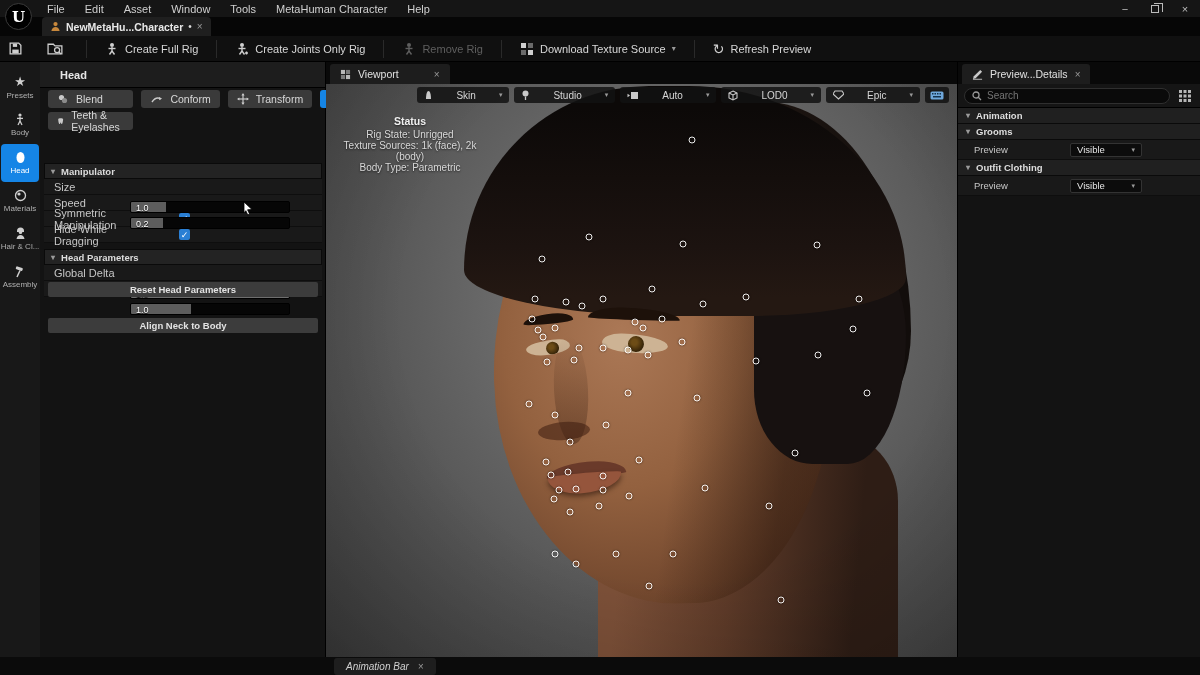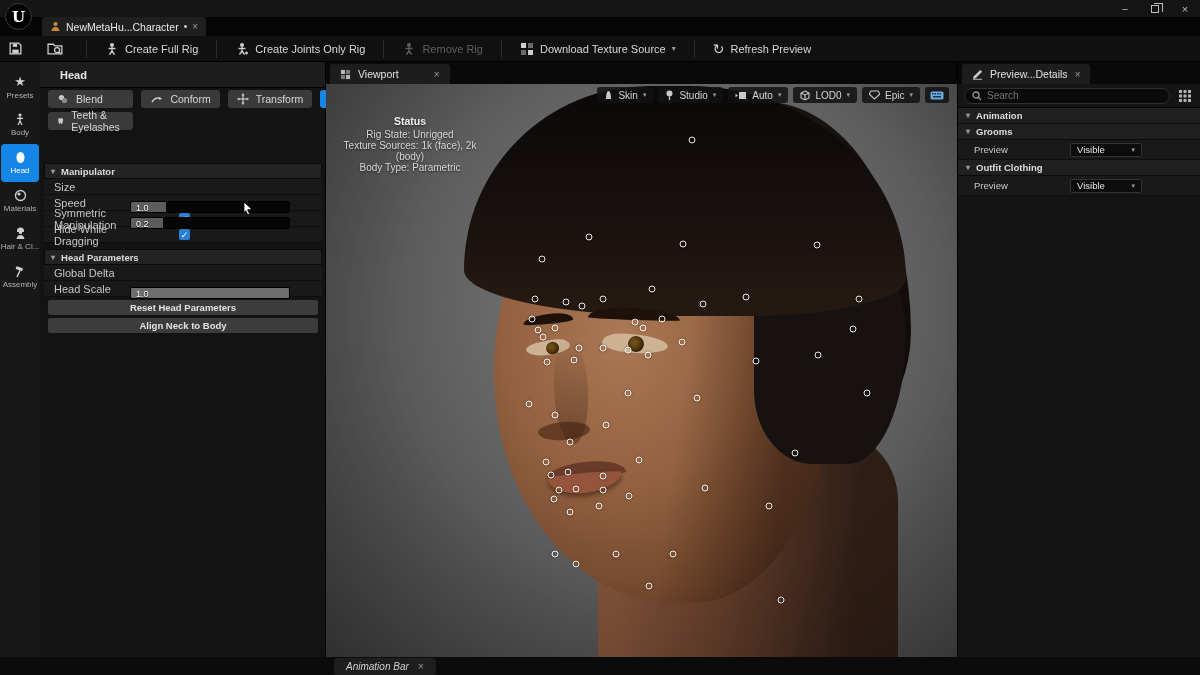--- a/index.html
+++ b/index.html
@@ -13,21 +13,21 @@
   .menu { display:flex; margin-left:38px; gap:2px; }
   .menu-item { font-size:11px; color:#d0d0d0; padding:1px 9px; cursor:default; }
   .win-controls { position:absolute; right:0; top:0; height:17px; display:flex; }
   .win-btn { width:30px; height:17px; display:flex; align-items:center; justify-content:center; font-size:11px; color:#bbb; }
   .restore-glyph { width:8px; height:8px; border:1px solid #bbb; position:relative; }
   .restore-glyph:before { content:""; position:absolute; left:2px; top:-3px; width:8px; height:8px; border:1px solid #bbb; border-left:none; border-bottom:none; }
 
   
   .tabrow { position:absolute; left:0; top:17px; width:1200px; height:19px; background:#060606; }
   .asset-tab { position:absolute; left:42px; top:0; height:19px; background:#1f1f1f; border-radius:4px 4px 0 0; display:flex; align-items:center; padding:0 8px; gap:5px; }
-  .asset-tab .t-label { font-size:10.5px; color:#e8e8e8; }
+  .asset-tab .t-label { font-size:10.5px; color:#e8e8e8;font-weight:bold; }
   .asset-tab .t-dot { color:#dcdcdc; font-size:10px; }
   .asset-tab .t-close { color:#9a9a9a; font-size:10px; }
 
   
   .toolbar { position:absolute; left:0; top:36px; width:1200px; height:26px; background:#101010; display:flex; align-items:center; border-bottom:1px solid #000; }
   .tb-icon-btn { padding:3px 8px; display:flex; align-items:center; }
   .tb-sep { width:1px; height:18px; background:#2a2a2a; margin:0 8px; }
   .tb-btn { display:flex; align-items:center; gap:6px; font-size:11px; color:#d8d8d8; padding:4px 10px; }
   .tb-btn.disabled { color:#5f5f5f; }
   .tb-btn .chev { font-size:8px; color:#9a9a9a; }
@@ -93,21 +93,21 @@
   .eye-far .iris { left:26px; width:16px; height:16px; }
   .nose-shadow { left:228px; top:252px; width:34px; height:108px; background:linear-gradient(to bottom, rgba(0,0,0,0), rgba(40,18,8,.35)); border-radius:50%; transform:rotate(-3deg); }
   .nose-base { left:212px; top:338px; width:52px; height:18px; background:rgba(60,28,14,.55); border-radius:50%; transform:rotate(-4deg); }
   .lip-top { left:220px; top:378px; width:80px; height:15px; background:#6a3a2a; border-radius:55% 45% 50% 50%/95% 95% 10% 10%; transform:rotate(-5deg); }
   .lip-bottom { left:222px; top:389px; width:74px; height:20px; background:#95553c; border-radius:40% 60% 55% 45%/10% 10% 90% 90%; transform:rotate(-5deg); box-shadow:0 3px 5px rgba(30,12,5,.5); }
 
   .marker { position:absolute; width:7px; height:7px; border:1.3px solid rgba(255,255,255,.92); border-radius:50%; transform:translate(-50%,-50%); box-shadow:0 0 2px rgba(0,0,0,.55); z-index:9; }
 
   
   .vp-pills { position:absolute; right:8px; top:3px; display:flex; gap:5px; z-index:10; }
-  .pill { height:16px; background:rgba(18,18,18,.85); border-radius:3px; display:flex; align-items:center; gap:5px; padding:0 7px; font-size:10px; color:#d6d6d6; }
+  .pill { height:16px; background:rgba(18,18,18,.85); border-radius:3px; display:flex; align-items:center; gap:23px; padding:0 7px; font-size:10px; color:#d6d6d6; }
   .pill .chev { font-size:7px; color:#9a9a9a; }
   .kbd-pill { width:24px; justify-content:center; padding:0; }
   .hud { position:absolute; z-index:10; text-align:center; font-size:10px; color:#d8d8d8; text-shadow:0 1px 2px rgba(0,0,0,.6); }
   .hud .hud-title { font-weight:bold; font-size:10.5px; color:#f0f0f0; margin-bottom:2px; }
   .hud-status { left:4px; top:31px; width:160px; }
   .hud-shortcuts { right:12px; top:31px; width:140px; }
 
   
   .rightpanel { width:243px; background:#131313; position:relative; border-left:1px solid #000; }
   .dp-tabs { height:22px; background:#090909; display:flex; align-items:flex-end; }
@@ -130,20 +130,29 @@
   .anim-tab { position:absolute; left:334px; top:1px; height:17px; background:#1e1e1e; border-radius:3px; display:flex; align-items:center; gap:9px; padding:0 12px; font-size:10px; color:#cfcfcf;font-style:italic; }
   .anim-tab .t-close { color:#999; font-size:10px; }
 
   .cursor-arrow { position:absolute; left:203px; top:139px; z-index:50; }
 </style>
 </head>
 <body>
 
 <div class="titlebar">
   <div class="logo">U</div>
+  <div class="menu">
+    <span class="menu-item">File</span>
+    <span class="menu-item">Edit</span>
+    <span class="menu-item">Asset</span>
+    <span class="menu-item">Window</span>
+    <span class="menu-item">Tools</span>
+    <span class="menu-item">MetaHuman Character</span>
+    <span class="menu-item">Help</span>
+  </div>
   <div class="win-controls">
     <span class="win-btn">−</span>
     <span class="win-btn">
         <span class="restore-glyph"></span>
       </span>
     <span class="win-btn">×</span>
   </div>
 </div>
 
 <div class="tabrow">
@@ -363,21 +372,21 @@
         </span>
       </div>
       <div class="prop-row">
         <span class="prop-label">Head Scale</span>
         <span class="slider">
           <span class="fill" style="width:38%;"></span>
           <span class="val">1.0</span>
         </span>
       </div>
     </div>
-    <div class="wide-btn" style="top:238px;">Reset Head Parameters</div>
+    <div class="wide-btn" style="top:220px;">Reset Head Parameters</div>
     <div class="wide-btn" style="top:256px;">Align Neck to Body</div>
 
     <svg class="cursor-arrow" width="11" height="15" viewBox="0 0 11 15">
         <path d="M1 1l8 7.5-4.4.3 2 4.2-1.8 1-2-4.3L1 12z" fill="#fff" stroke="#000" stroke-width=".8"></path>
       </svg>
   </div>
 
   <div class="vpcol">
     <div class="vp-tabs">
       <div class="doc-tab">

